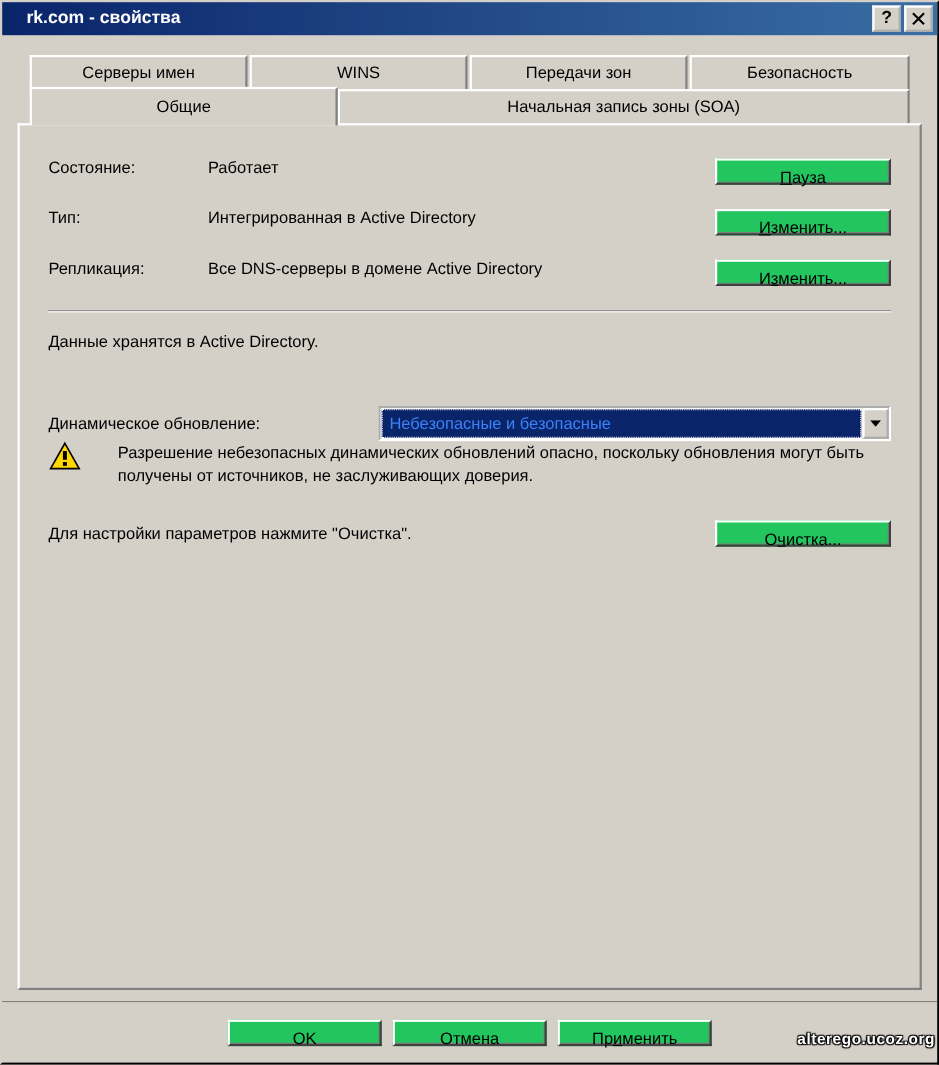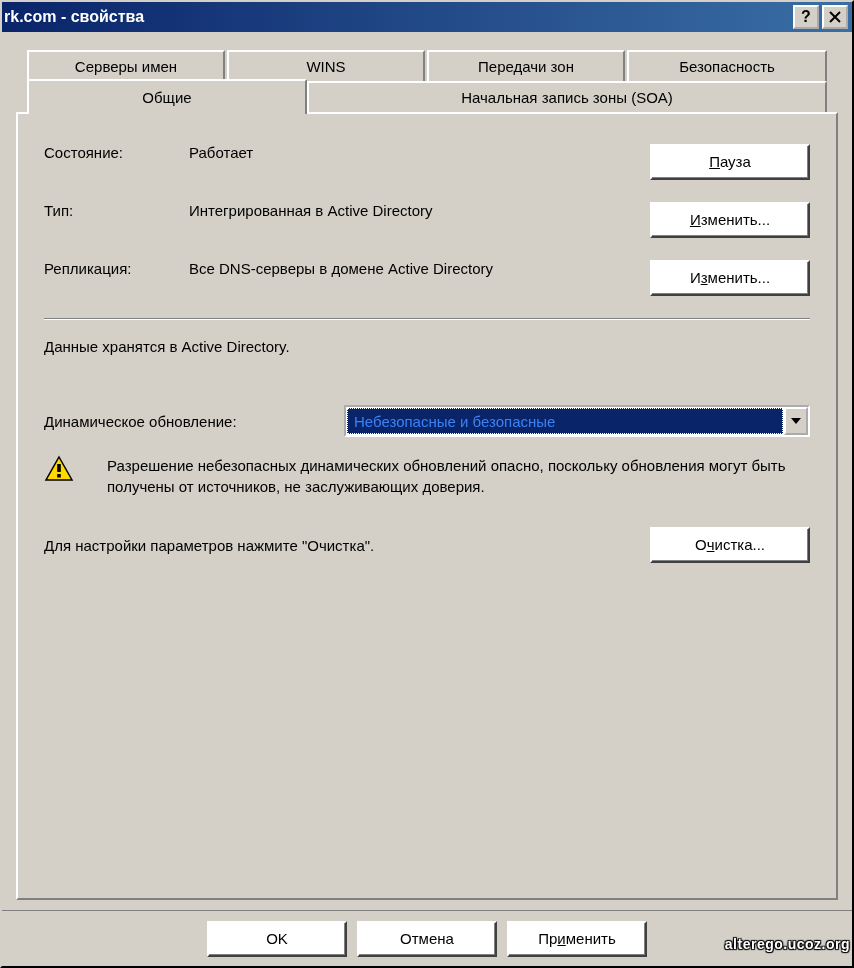--- a/index.html
+++ b/index.html
@@ -22,21 +22,21 @@
     border-left-color: #d4d0c8;
     display: flex;
     flex-direction: column;
   }
   .titlebar {
     height: 30px;
     background: linear-gradient(to right, #0a246a, #3a6ea5);
     color: #fff;
     display: flex;
     align-items: center;
-    padding: 0 4px 0 2px;
+    padding: 0 4px 0 22px;
     font-weight: bold;
     font-size: 16px;
   }
   .titlebar .title { flex: 1; }
   .titlebar .tbtn {
     width: 26px;
     height: 24px;
     background: #d4d0c8;
     border: 2px outset #fff;
     margin-left: 3px;
@@ -99,22 +99,22 @@
   }
   .row {
     display: flex;
     align-items: flex-start;
     margin-bottom: 22px;
   }
   .lbl { width: 145px; flex-shrink: 0; }
   .val { flex: 1; padding-right: 10px; }
   .btn {
     width: 160px;
-    height: 36px;
-    background: #ffffff;
+    height: 24px;
+    background: #22c55e;
     border: 2px solid;
     border-top-color: #fff;
     border-left-color: #fff;
     border-right-color: #404040;
     border-bottom-color: #404040;
     box-shadow: inset -1px -1px 0 #808080;
     text-align: center;
     line-height: 32px;
     cursor: default;
     font-size: 15px;
@@ -124,21 +124,20 @@
   .hr {
     border: none;
     border-top: 1px solid #808080;
     border-bottom: 1px solid #fff;
     margin: 8px 0 18px 0;
   }
   .storage { margin-bottom: 50px; }
   .dyn-row {
     display: flex;
     align-items: center;
-    margin-bottom: 18px;
   }
   .dyn-lbl { width: 300px; }
   .combo {
     flex: 1;
     height: 32px;
     display: flex;
     border: 2px inset #fff;
     background: #fff;
   }
   .combo-val {

